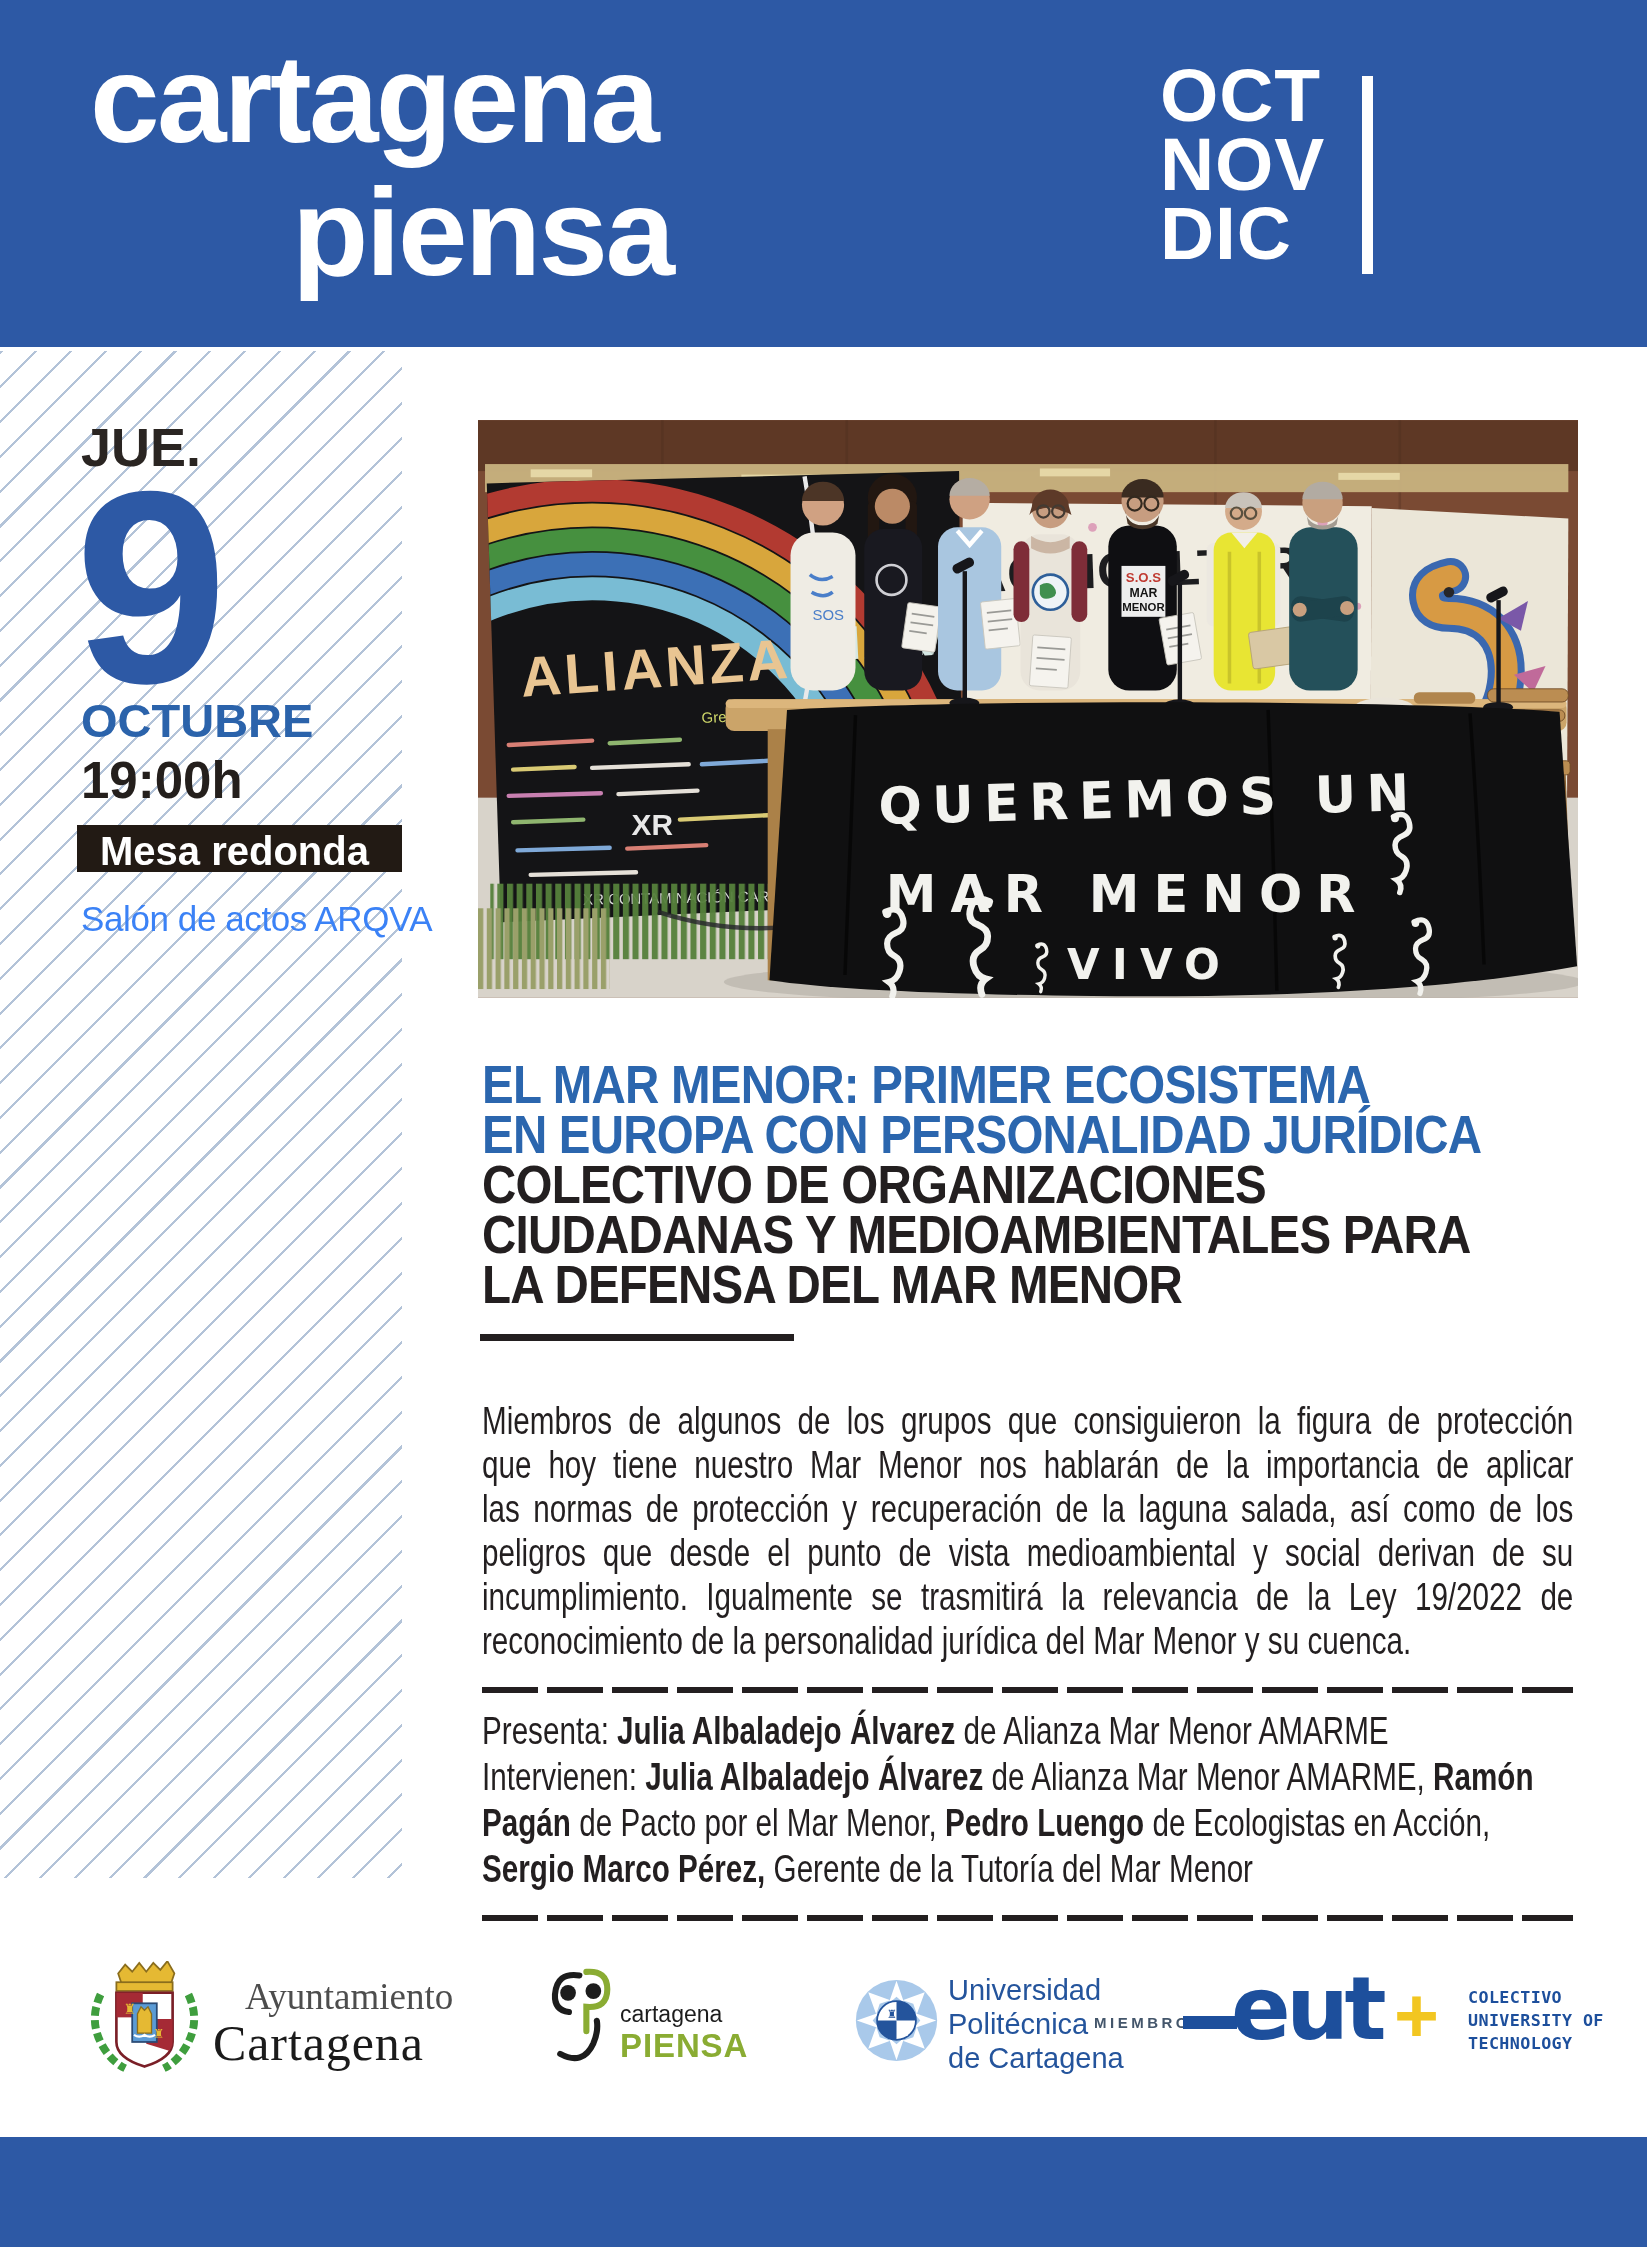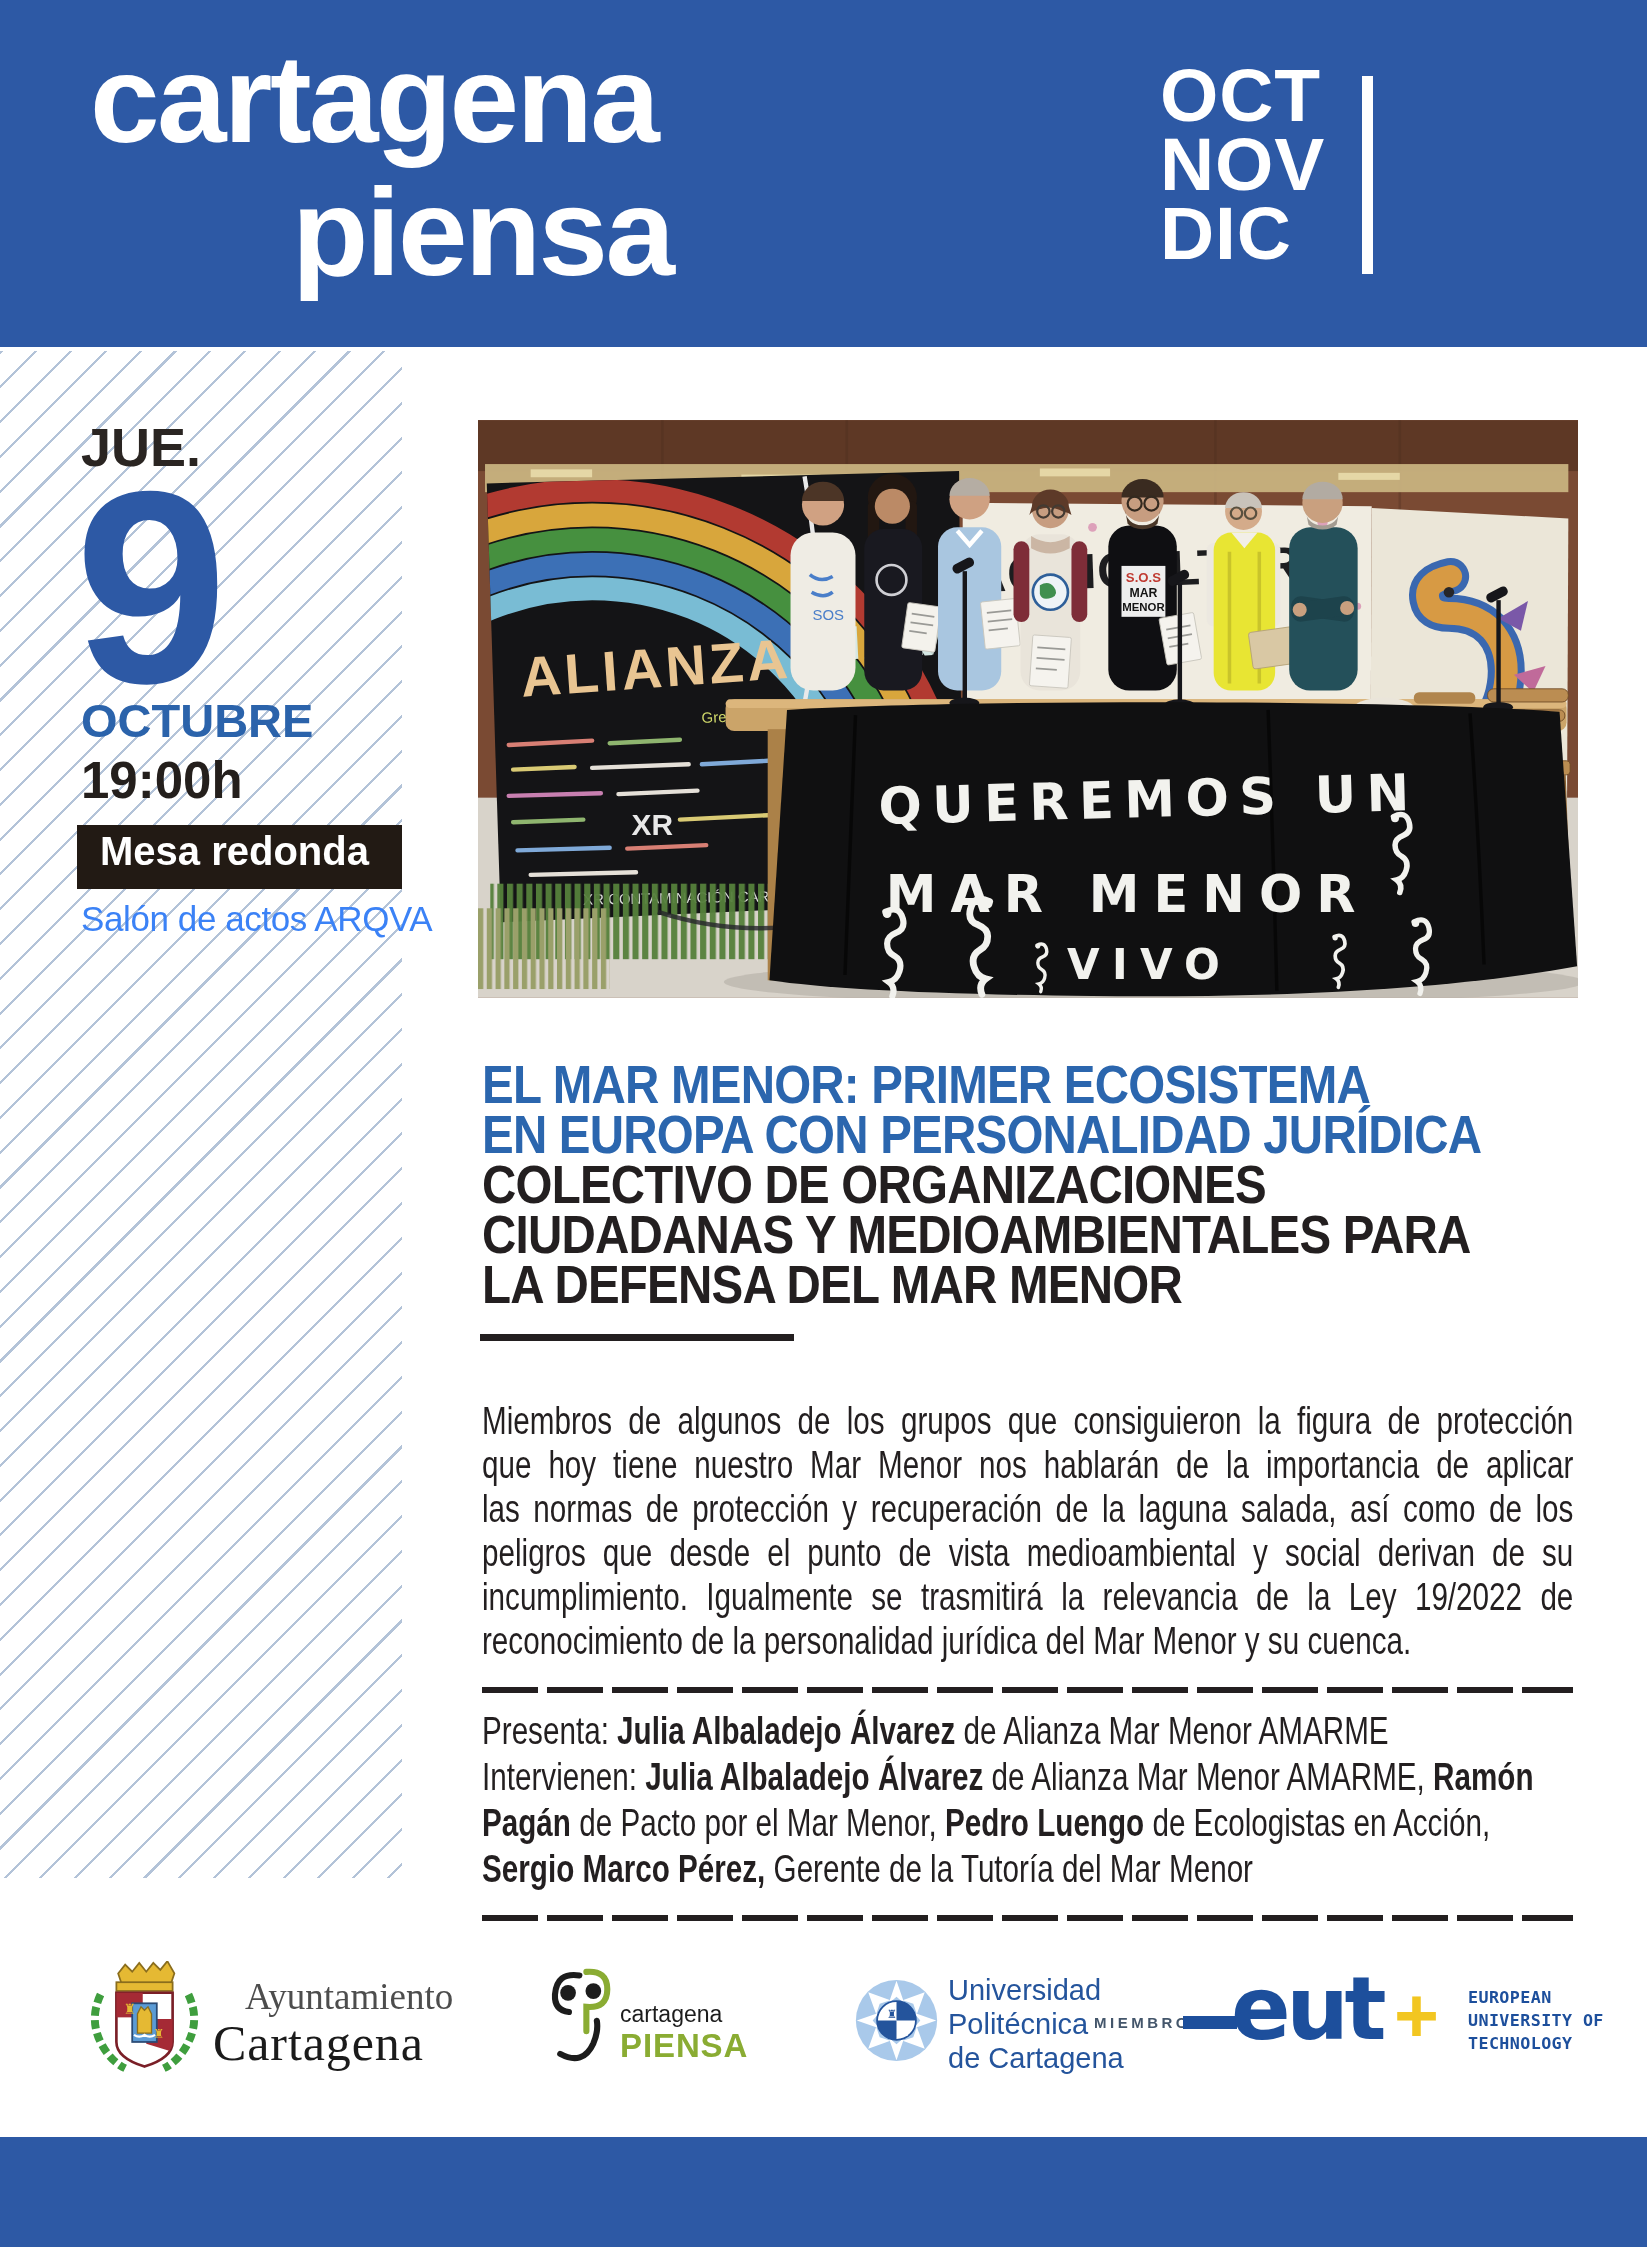--- a/index.html
+++ b/index.html
@@ -15,21 +15,21 @@
   .hdr-divider{position:absolute;left:1362px;top:76px;width:11.4px;height:198px;background:#fff;}
   .years{position:absolute;left:1415px;top:60px;font-size:91px;font-weight:bold;line-height:98px;}
 
   
   .stripes{position:absolute;left:0;top:351px;width:402px;height:1527px;
            background:repeating-linear-gradient(135deg,#b3c3d8 0 2.2px,rgba(0,0,0,0) 2.2px 24.6px);}
   .jue{position:absolute;left:81px;top:420px;font-size:54px;font-weight:bold;color:#2a2522;line-height:54px;}
   .bignine{position:absolute;left:75px;top:450px;font-size:274px;font-weight:bold;color:#2d59a5;line-height:274px;}
   .octubre{position:absolute;left:81px;top:696px;font-size:47px;font-weight:bold;color:#2b63ab;line-height:49px;}
   .time{position:absolute;left:81px;top:754px;font-size:51px;font-weight:bold;color:#241f1c;line-height:53px;}
-  .mesa-bar{position:absolute;left:77px;top:825px;width:325px;height:64px;background:#221a14;}
+  .mesa-bar{position:absolute;left:77px;top:825px;width:325px;height:47px;background:#221a14;}
   .mesa-bar span{display:block;padding-left:23px;font-size:40px;font-weight:bold;color:#fff;line-height:53px;}
   .salon{position:absolute;left:81px;top:899px;font-size:35px;color:#3b82f6;line-height:39px;letter-spacing:-0.4px;}
 
   
   .photo{position:absolute;left:478px;top:420px;width:1100px;height:578px;}
 
   
   .headline{position:absolute;left:482px;top:1059px;width:1240px;transform:scaleX(0.88);transform-origin:left top;
             font-weight:bold;font-size:54px;line-height:50px;letter-spacing:-0.9px;white-space:nowrap;}
   .hl-blue{color:#2b66ae;}
@@ -430,20 +430,20 @@
     <div>Universidad</div>
     <div>Politécnica</div>
     <div>de Cartagena</div>
   </div>
 
   <div class="miembro">MIEMBRO DE</div>
   <div class="eut-bar"></div>
   <div class="eut-word">eut</div>
   <div class="eut-plus">+</div>
   <div class="eutech">
-    <div>EUROPEAN</div>
+    <div>COLECTIVO</div>
     <div>UNIVERSITY OF</div>
     <div>TECHNOLOGY</div>
   </div>
 
   <div class="bluebar"></div>
 </div>
 
 
 </body></html>

